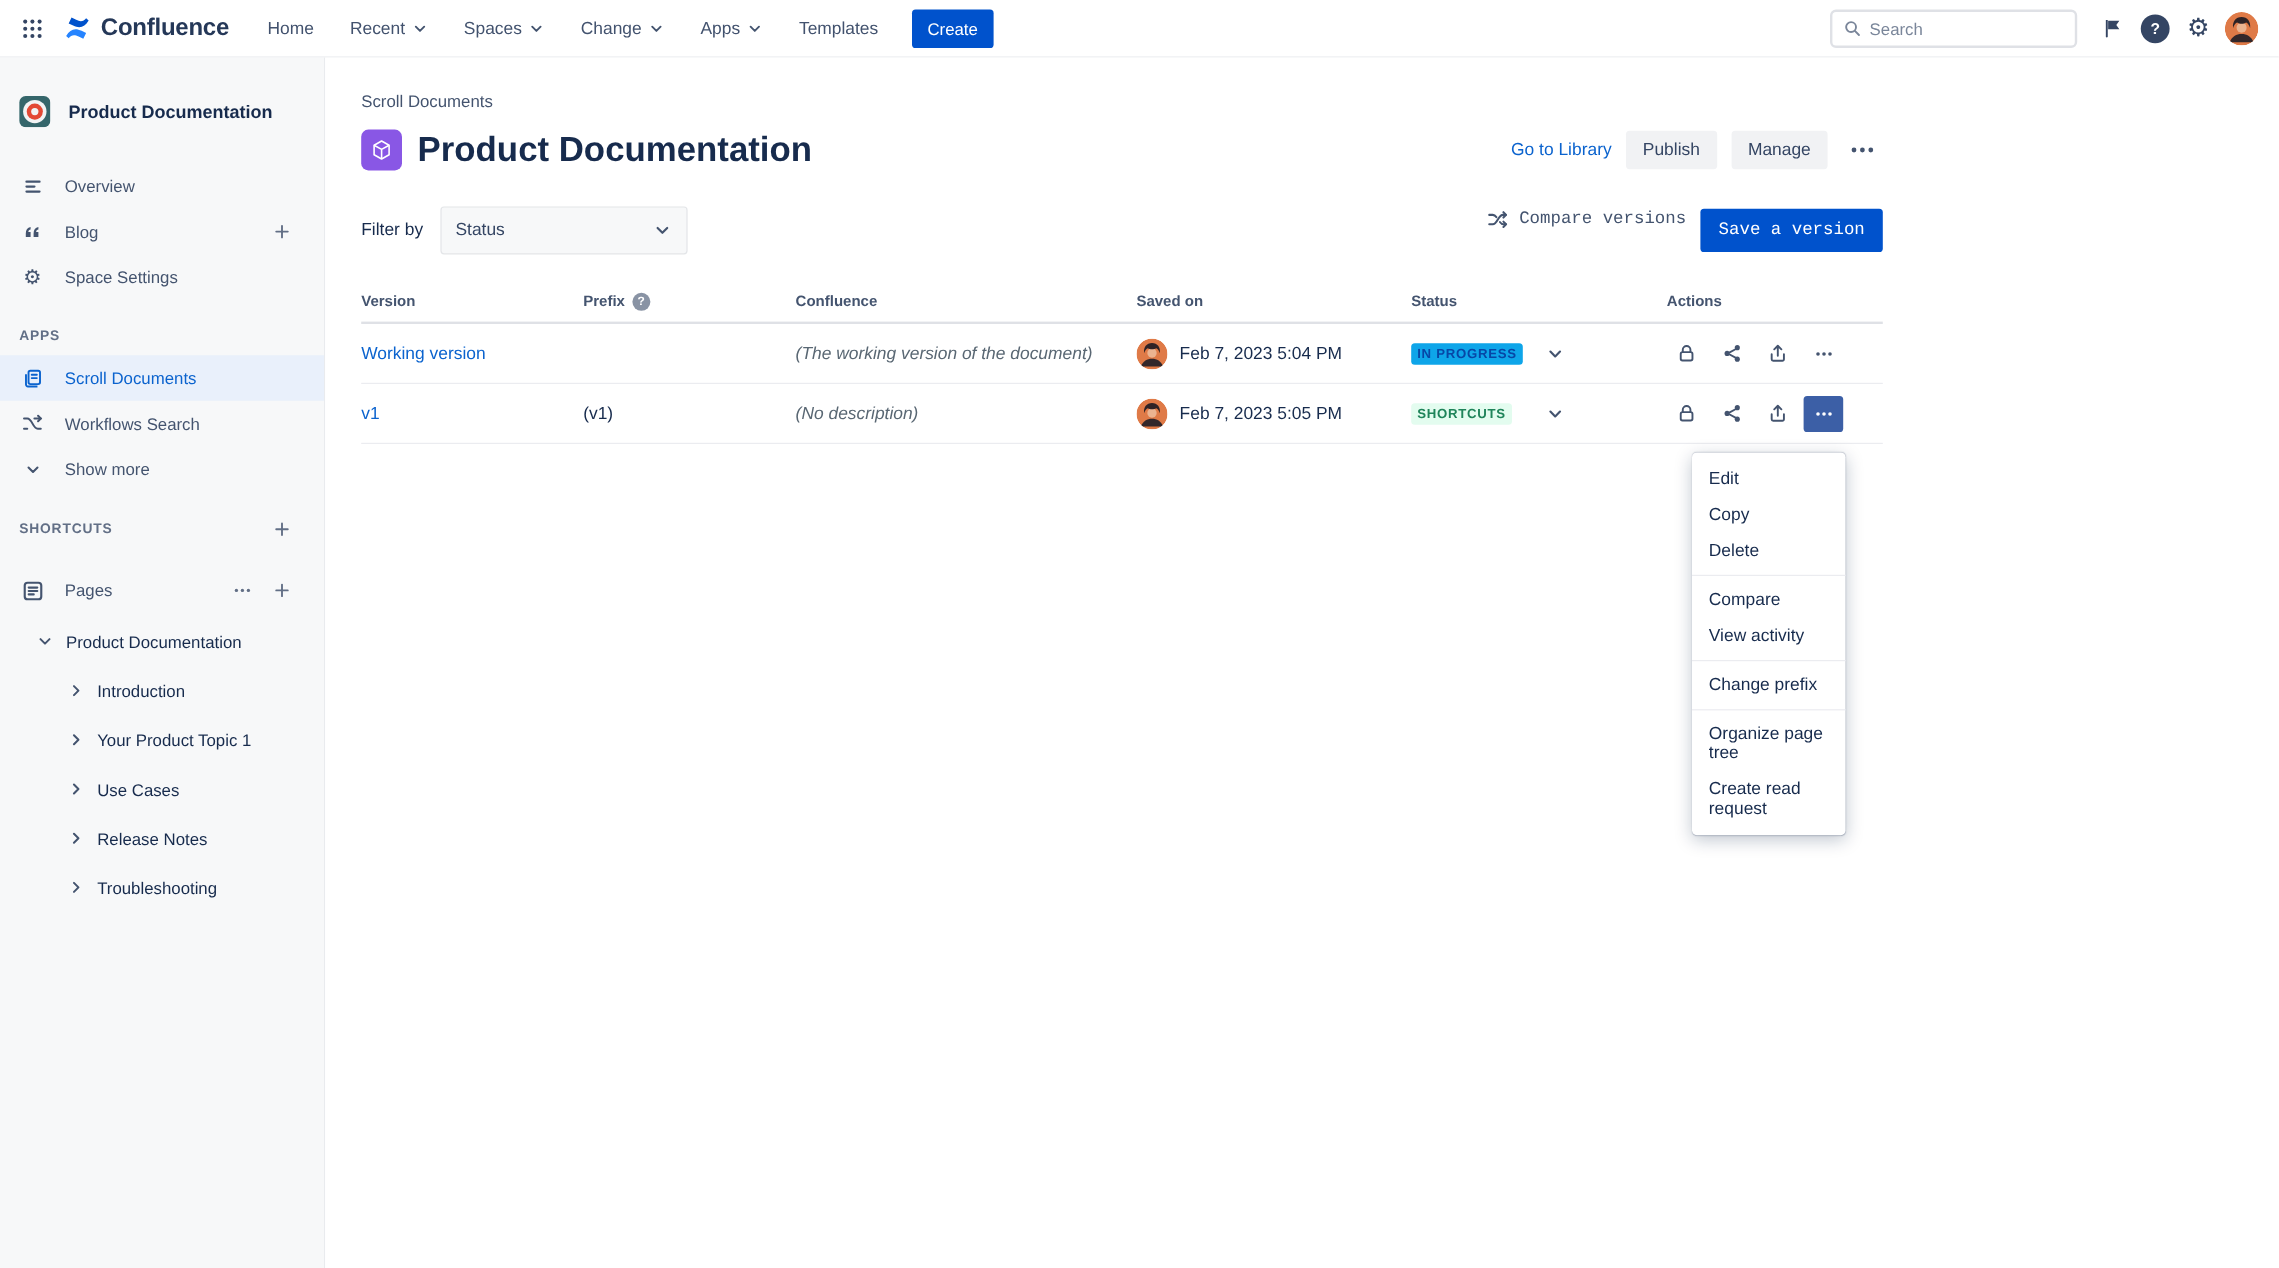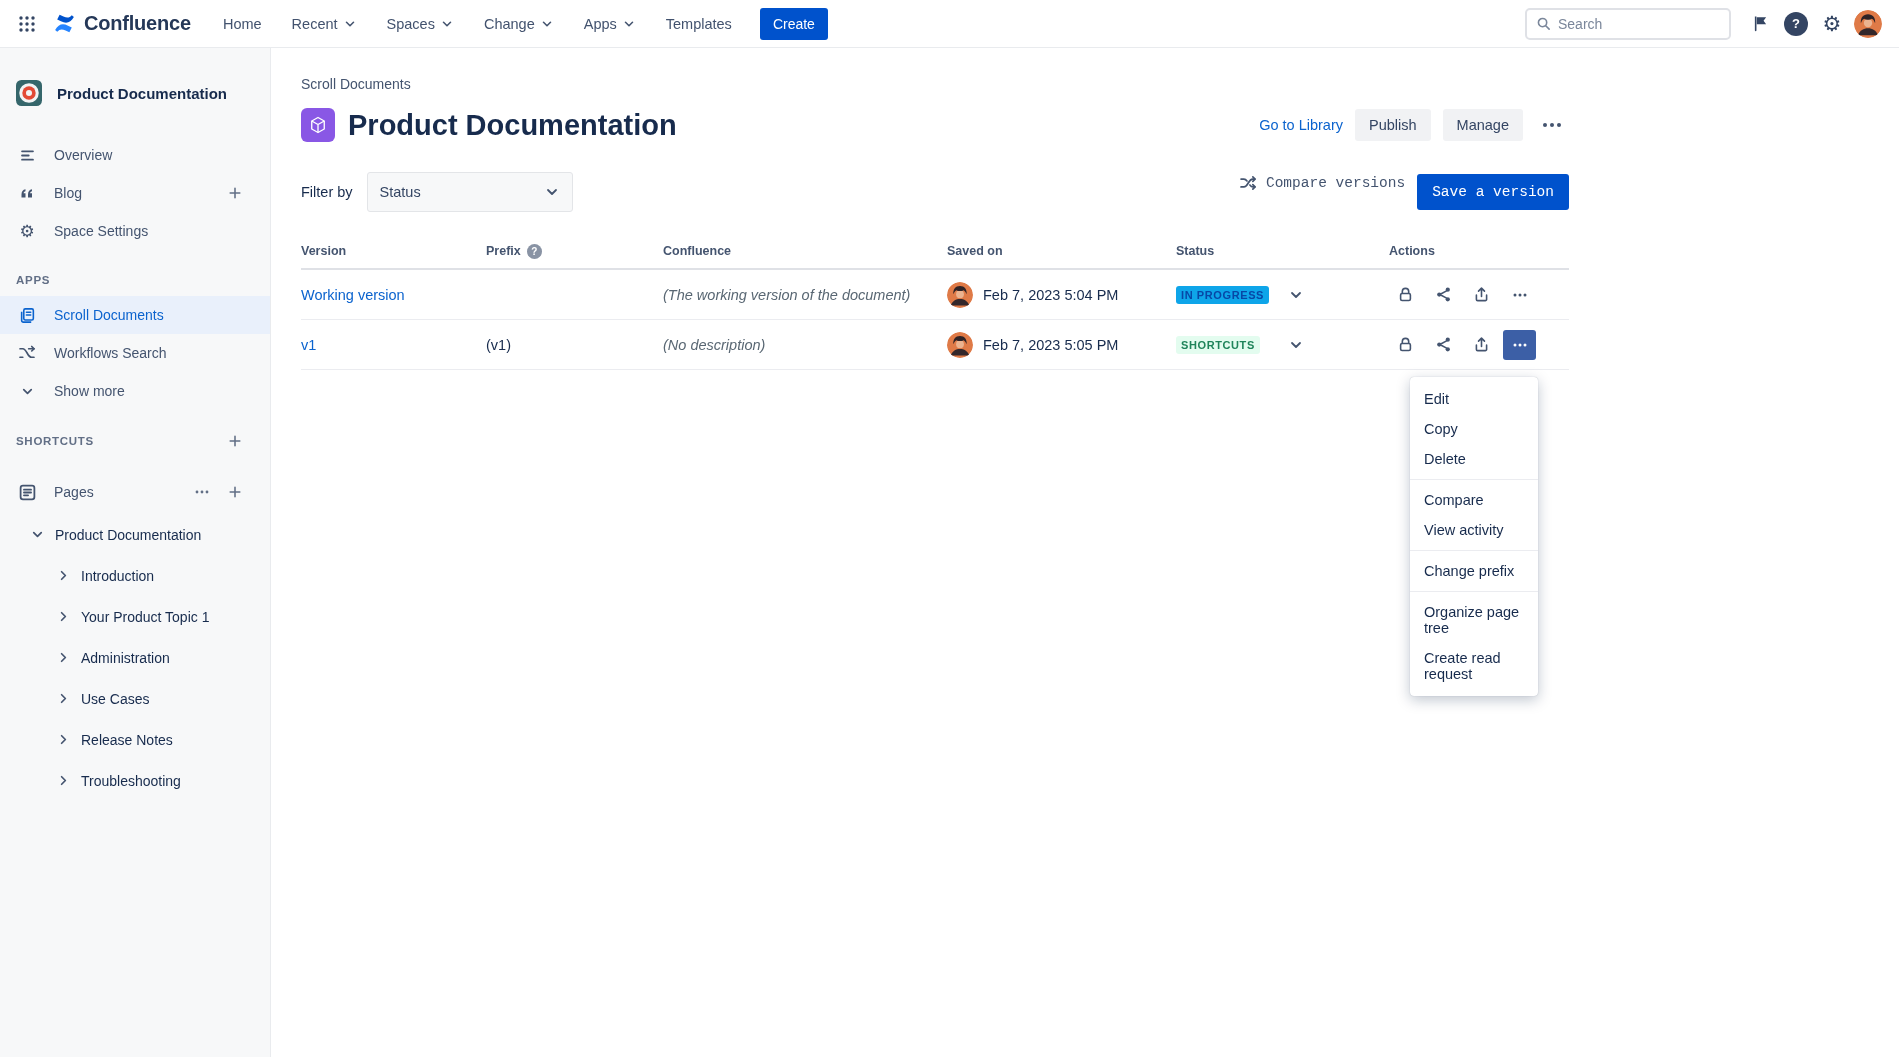--- a/index.html
+++ b/index.html
@@ -323,28 +323,20 @@
           </svg>
         </span>
       <span>Your Product Topic 1</span>
     </div>
     <div class="tree-item tree-child">
       <span class="chev">
           <svg width="15" height="15" viewBox="0 0 16 16">
             <path d="M6 4l4 4-4 4" fill="none" stroke="currentColor" stroke-width="1.8" stroke-linecap="round" stroke-linejoin="round"></path>
           </svg>
         </span>
-      <span>Administration</span>
-    </div>
-    <div class="tree-item tree-child">
-      <span class="chev">
-          <svg width="15" height="15" viewBox="0 0 16 16">
-            <path d="M6 4l4 4-4 4" fill="none" stroke="currentColor" stroke-width="1.8" stroke-linecap="round" stroke-linejoin="round"></path>
-          </svg>
-        </span>
       <span>Use Cases</span>
     </div>
     <div class="tree-item tree-child">
       <span class="chev">
           <svg width="15" height="15" viewBox="0 0 16 16">
             <path d="M6 4l4 4-4 4" fill="none" stroke="currentColor" stroke-width="1.8" stroke-linecap="round" stroke-linejoin="round"></path>
           </svg>
         </span>
       <span>Release Notes</span>
     </div>

